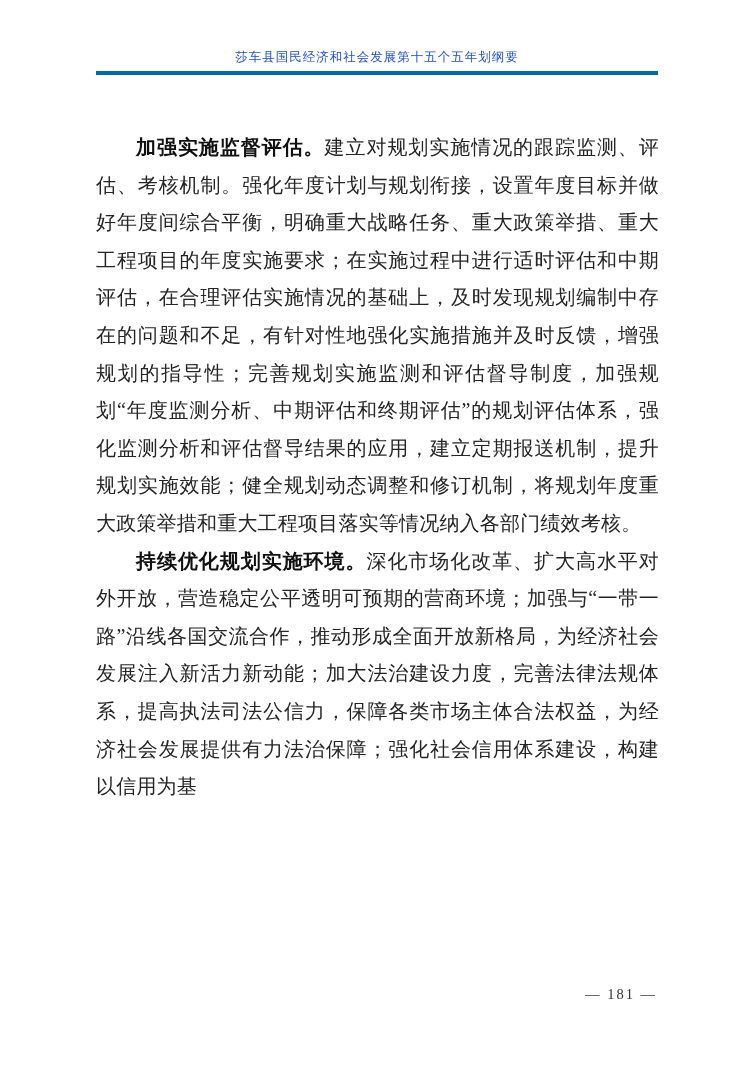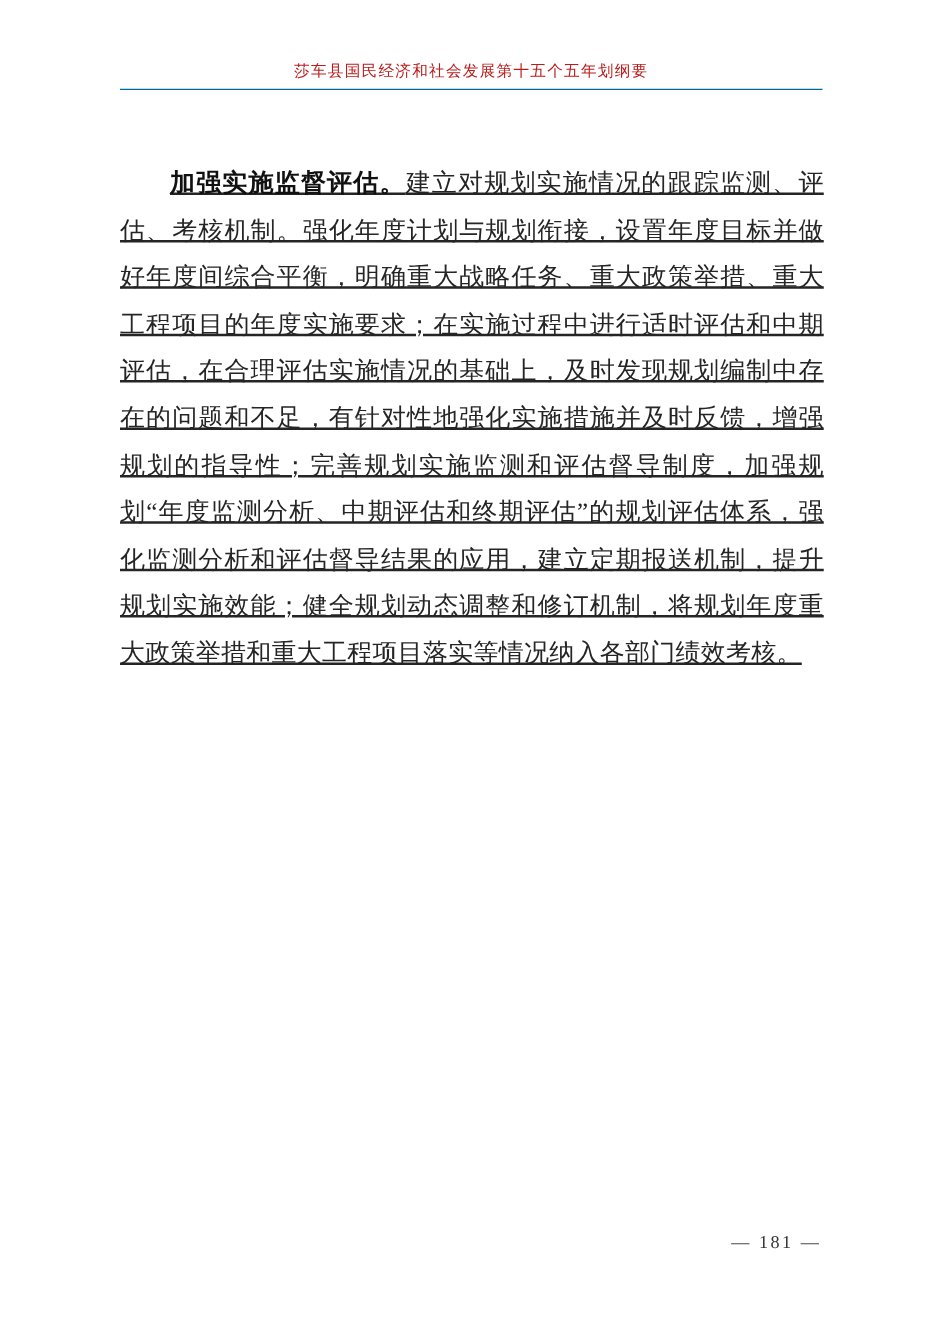--- a/index.html
+++ b/index.html
@@ -19,38 +19,38 @@
   }
   .page-header {
     position: absolute;
     left: 96px;
     top: 47px;
     width: 562px;
     text-align: center;
     font-size: 12.5px;
     line-height: 20px;
     letter-spacing: 1px;
-    color: #b91c1c;
+    color: #1d4ed8;
     padding-bottom: 4px;
-    border-bottom: 1px solid #0369a1;
+    border-bottom: 4px solid #0369a1;
   }
   .doc-body {
     position: absolute;
     left: 96px;
     top: 129px;
     width: 563px;
     font-size: 20px;
     line-height: 37.6px;
     text-align: justify;
     text-justify: inter-ideograph;
     letter-spacing: 0.2px;
     color: #252525;
   }
   .doc-body p { margin: 0; }
-  .doc-body p.indent { text-indent: 2em; text-decoration: underline; }
+  .doc-body p.indent { text-indent: 2em; }
   .para-lead {
     font-weight: 700;
     color: #111111;
   }
   .page-footer {
     position: absolute;
     right: 96px;
     top: 986px;
     font-size: 14.5px;
     letter-spacing: 2px;
@@ -62,18 +62,19 @@
 
 <div class="page">
 
   <div class="page-header">莎车县国民经济和社会发展第十五个五年划纲要</div>
 
   <div class="doc-body">
 
 
     <p class="indent"><span class="para-lead">加强实施监督评估。</span><span>建立对规划实施情况的跟踪监测、评估、考核机制。强化年度计划与规划衔接，设置年度目标并做好年度间综合平衡，明确重大战略任务、重大政策举措、重大工程项目的年度实施要求；在实施过程中进行适时评估和中期评估，在合理评估实施情况的基础上，及时发现规划编制中存在的问题和不足，有针对性地强化实施措施并及时反馈，增强规划的指导性；完善规划实施监测和评估督导制度，加强规划“年度监测分析、中期评估和终期评估”的规划评估体系，强化监测分析和评估督导结果的应用，建立定期报送机制，提升规划实施效能；健全规划动态调整和修订机制，将规划年度重大政策举措和重大工程项目落实等情况纳入各部门绩效考核。</span></p>
 
+    <p class="indent"><span class="para-lead">持续优化规划实施环境。</span><span>深化市场化改革、扩大高水平对外开放，营造稳定公平透明可预期的营商环境；加强与“一带一路”沿线各国交流合作，推动形成全面开放新格局，为经济社会发展注入新活力新动能；加大法治建设力度，完善法律法规体系，提高执法司法公信力，保障各类市场主体合法权益，为经济社会发展提供有力法治保障；强化社会信用体系建设，构建以信用为基</span></p>
 
   </div>
 
   <div class="page-footer">— 181 —</div>
 
 </div>
 
 </body></html>

